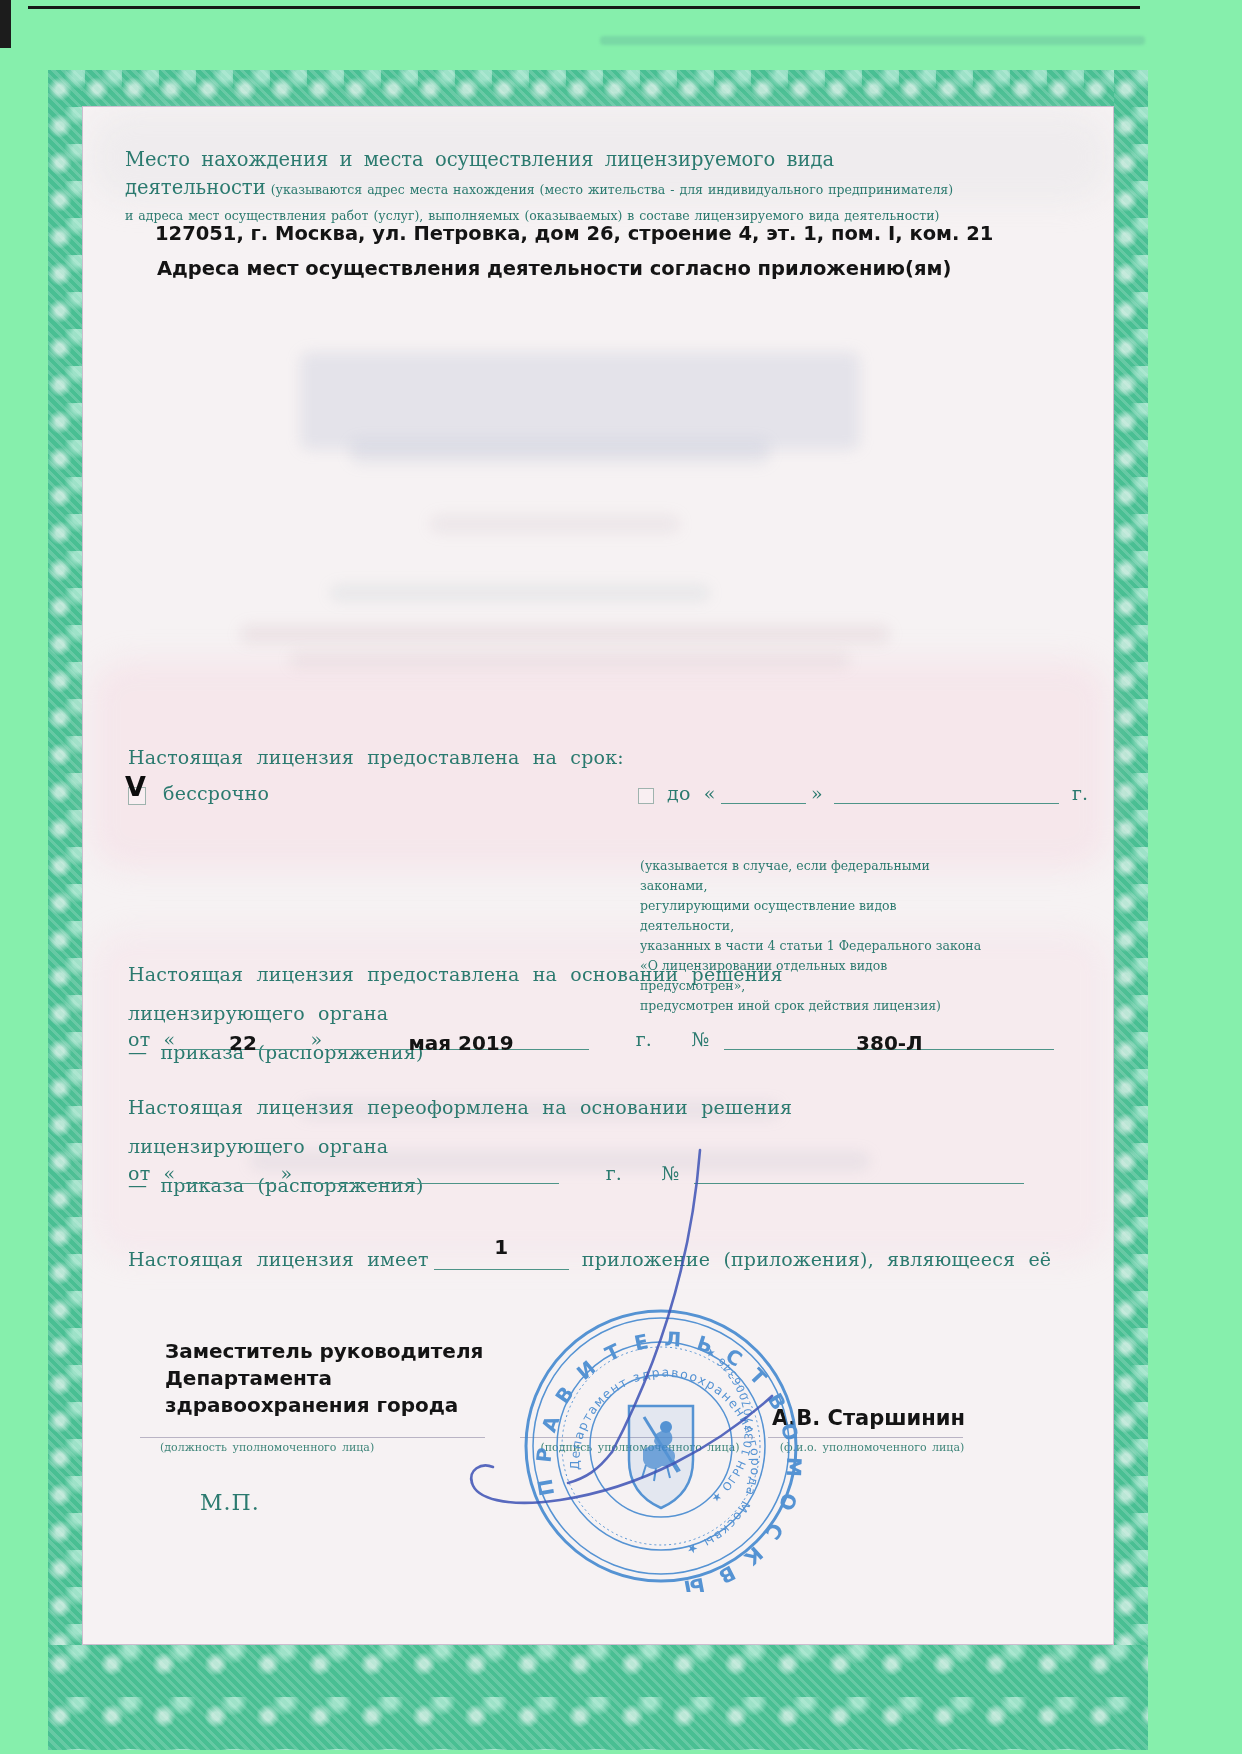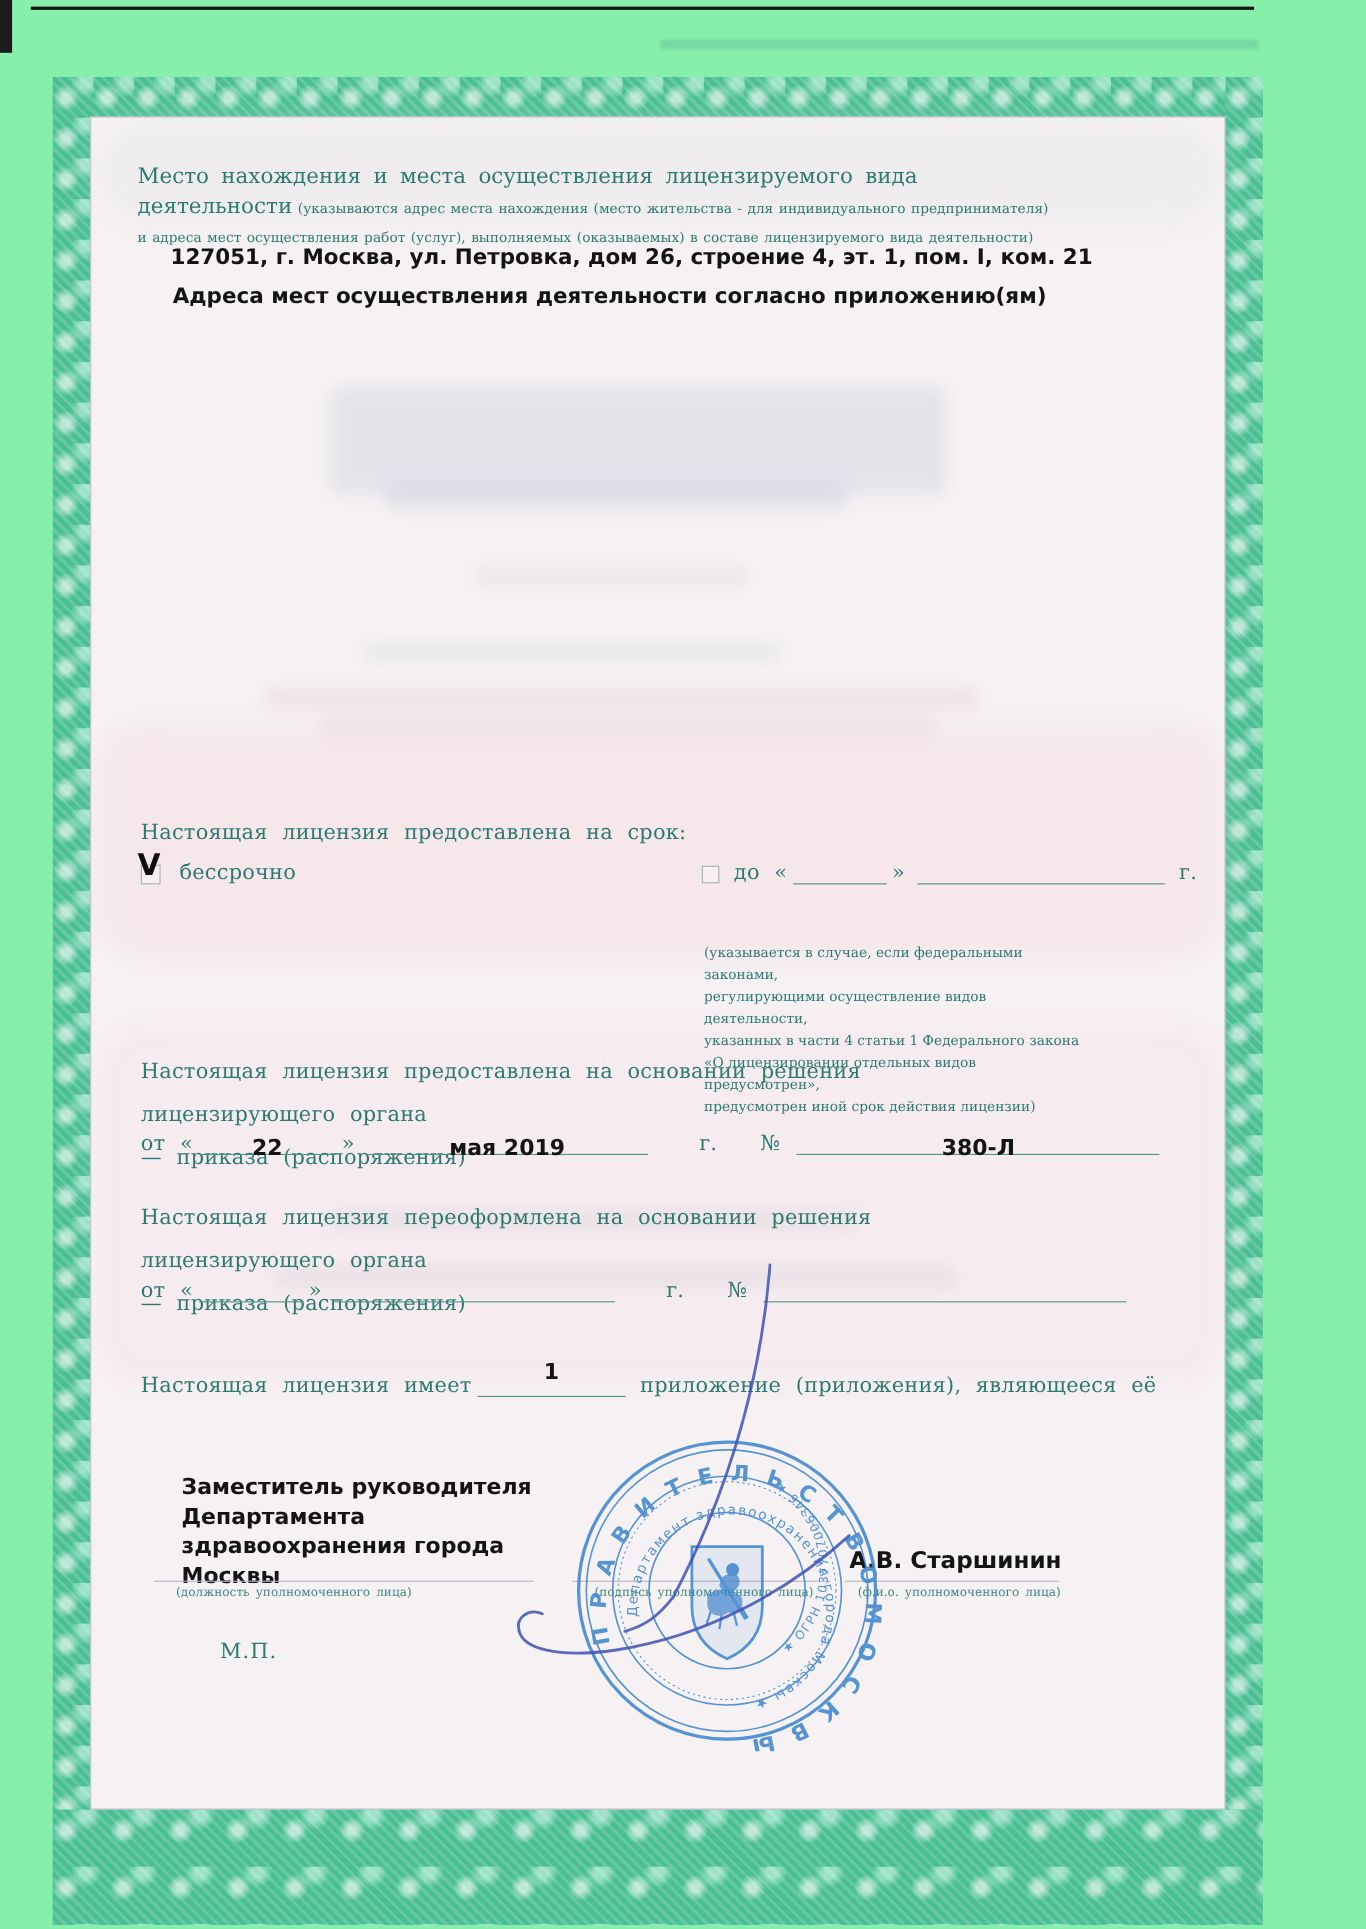--- a/index.html
+++ b/index.html
@@ -99,21 +99,21 @@
     <span class="teal serif-lg">»</span>
     <span class="blank" style="width:225px;margin-left:6px;"></span>
     <span class="teal serif-lg" style="margin-left:8px;">г.</span>
   </div>
 
   <div class="abs teal" style="left:640px;top:842px;width:350px;font-size:12.5px;line-height:1.6;margin-top:14px;">
     <div>(указывается в случае, если федеральными законами,</div>
     <div>регулирующими осуществление видов деятельности,</div>
     <div>указанных в части 4 статьи 1 Федерального закона</div>
     <div>«О лицензировании отдельных видов предусмотрен»,</div>
-    <div>предусмотрен иной срок действия лицензии)</div>
+    <div>предусмотрен иной срок действия лицензия)</div>
   </div>
 
   <div class="abs teal serif-lg" style="left:128px;top:955px;width:840px;line-height:2.05;">
     <div>Настоящая лицензия предоставлена на основании решения лицензирующего органа</div>
     <div>— приказа (распоряжения)</div>
   </div>
 
   <div class="abs" style="left:128px;top:1028px;white-space:nowrap;">
     <span class="teal serif-lg">от «</span>
     <span class="blank" style="width:125px;"><span class="fill" style="font-size:20px;">22</span></span>
@@ -142,33 +142,32 @@
   <div class="abs" style="left:128px;top:1248px;white-space:nowrap;">
     <span class="teal serif-lg">Настоящая лицензия имеет</span>
     <span class="blank" style="width:135px;"><span class="fill raised">1</span></span>
     <span class="teal serif-lg" style="margin-left:8px;">приложение (приложения), являющееся её</span>
   </div>
 
   <div class="abs fill" style="left:165px;top:1338px;width:340px;font-size:20px;line-height:1.35;">
     <div>Заместитель руководителя</div>
     <div>Департамента</div>
     <div>здравоохранения города</div>
-    <div>Москвы</div>
   </div>
   <div class="grey-line" style="left:140px;top:1437px;width:345px;"></div>
   <div class="abs caption" style="left:160px;top:1441px;width:320px;">(должность уполномоченного лица)</div>
 
   <div class="grey-line" style="left:520px;top:1437px;width:235px;"></div>
   <div class="abs caption" style="left:505px;top:1441px;width:270px;text-align:center;">(подпись уполномоченного лица)</div>
 
   <div class="abs fill" style="left:772px;top:1406px;font-size:21px;">А.В. Старшинин</div>
   <div class="grey-line" style="left:768px;top:1437px;width:195px;"></div>
   <div class="abs caption" style="left:762px;top:1441px;width:220px;text-align:center;">(ф.и.о. уполномоченного лица)</div>
 
-  <div class="abs teal" style="left:200px;top:1490px;font-size:19px;letter-spacing:1px;text-align:right;">М.П.</div>
+  <div class="abs teal" style="left:200px;top:1490px;font-size:22px;letter-spacing:1px;text-align:right;">М.П.</div>
 
   <svg class="stamp-svg" viewBox="0 0 292 292">
     <defs>
       <path id="ringOuter" d="M 28,146 A 118,118 0 1 1 27.9,146.6"></path>
       <path id="ringInner" d="M 60,146 A 86,86 0 1 1 59.9,146.5"></path>
       <path id="ringBottom" d="M 52,146 A 94,94 0 1 0 51.9,145.5"></path>
     </defs>
     <g stroke="#3f86cf" fill="none">
       <circle cx="146" cy="146" r="135" stroke-width="3"></circle>
       <circle cx="146" cy="146" r="128" stroke-width="1.5"></circle>

